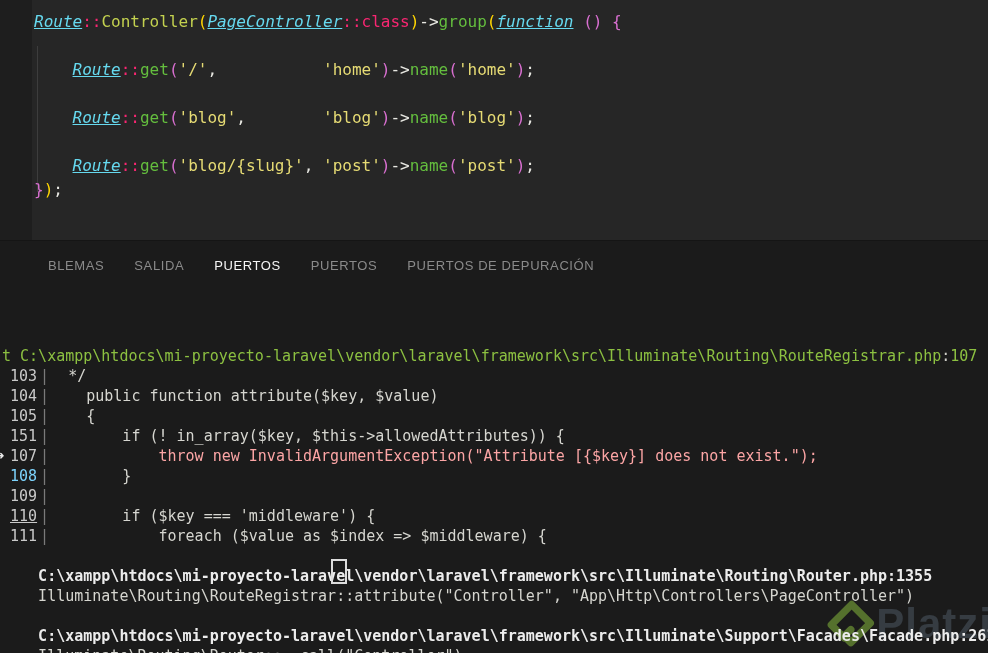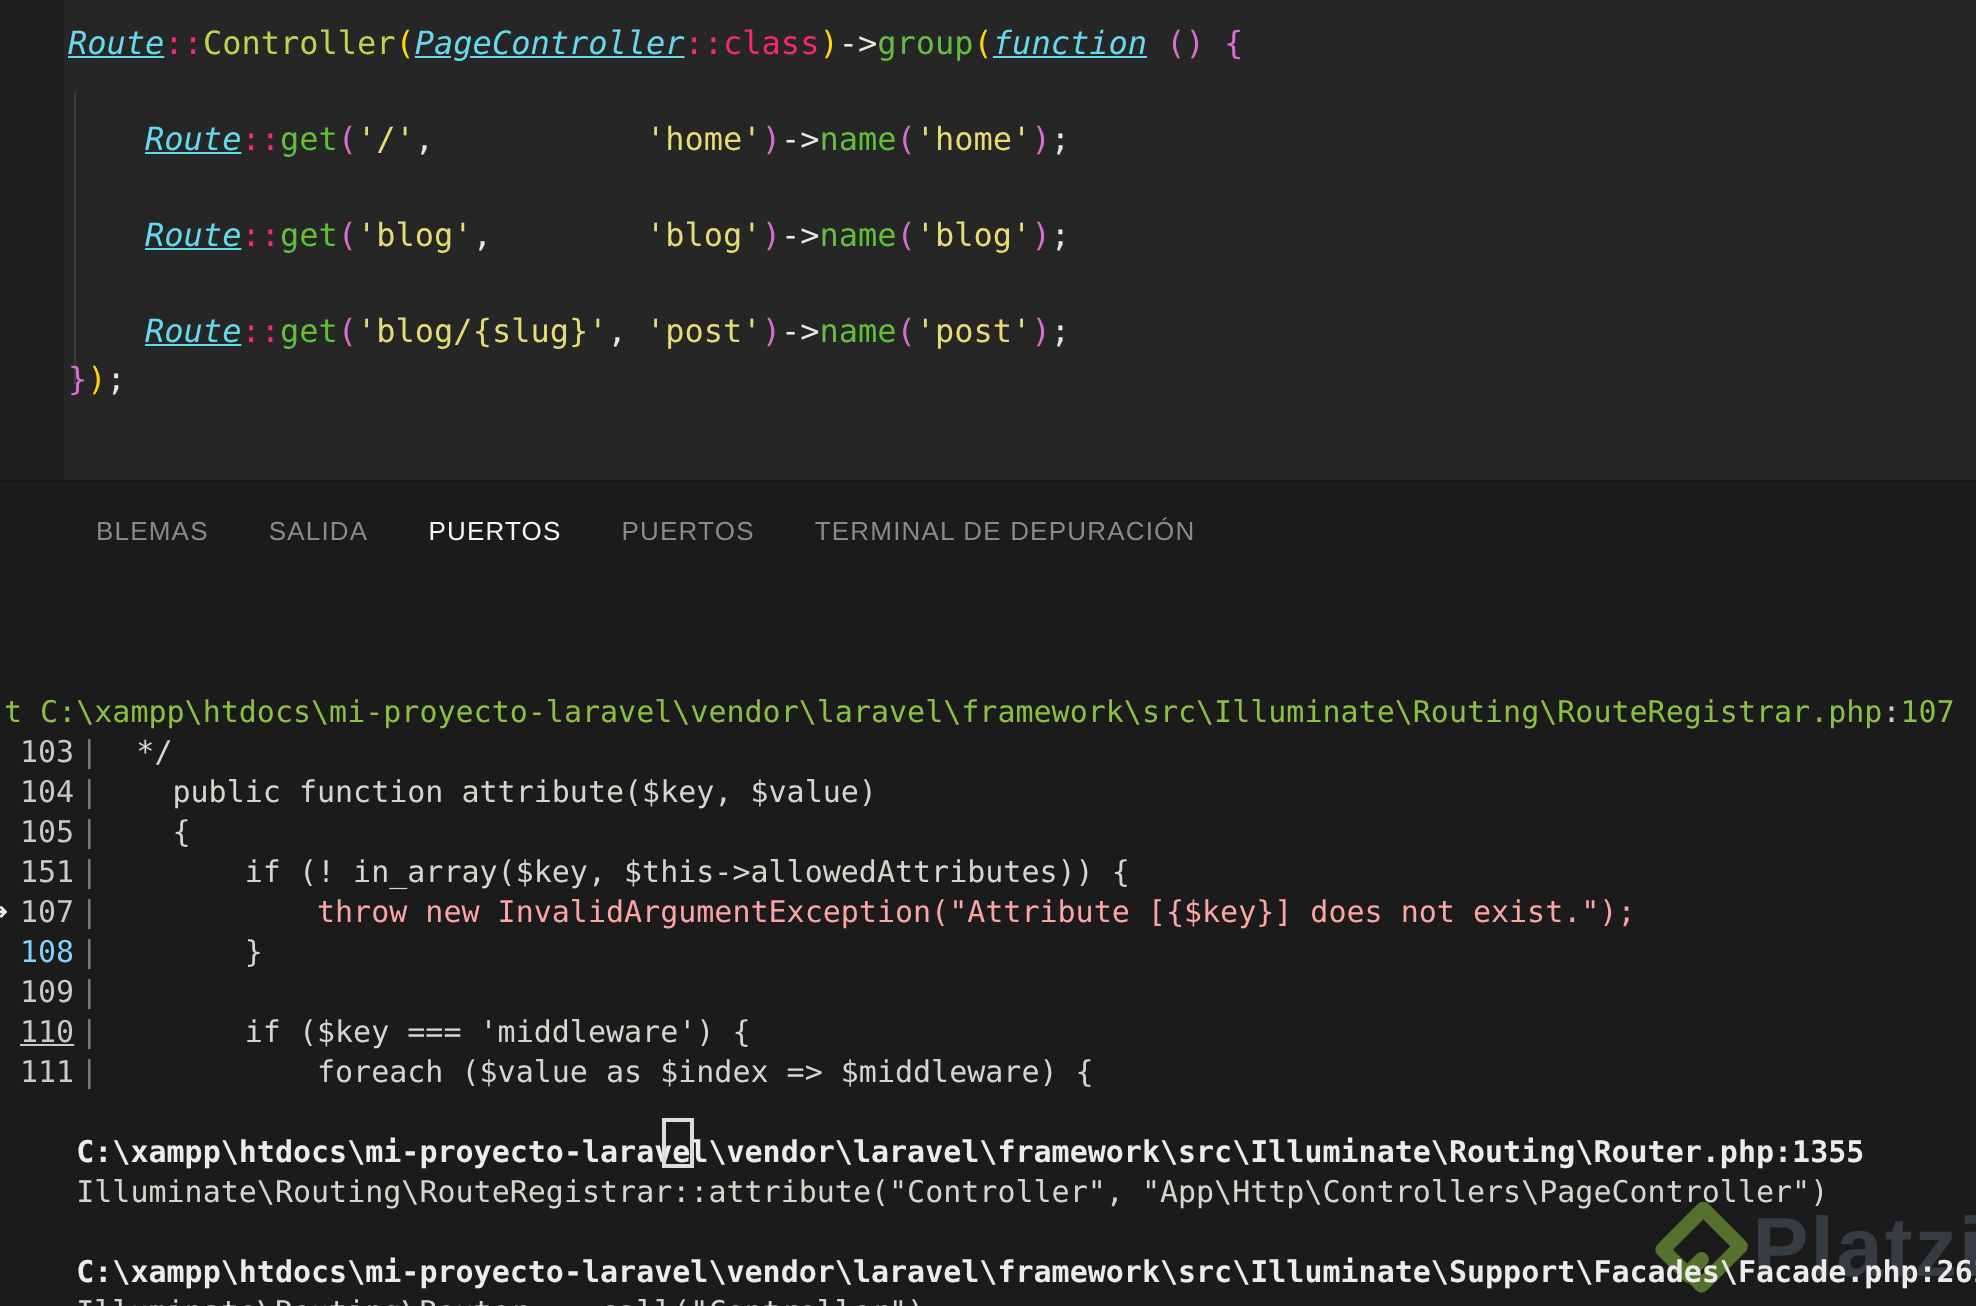--- a/index.html
+++ b/index.html
@@ -54,21 +54,21 @@
         <div class="code-line"><span class="tk-b2" style="color: rgb(216, 111, 208);">}</span><span class="tk-b1" style="color: rgb(255, 214, 2);">)</span><span class="tk-plain" style="color: rgb(232, 232, 226);">;</span></div>
       </div>
   </div>
 
   <div id="panel" style="background: rgb(27, 27, 27);">
     <div id="tabbar">
         <div class="panel-tab" style="color: rgb(138, 138, 138);">BLEMAS</div>
         <div class="panel-tab" style="color: rgb(138, 138, 138);">SALIDA</div>
         <div class="panel-tab active" style="color: rgb(245, 245, 245);">PUERTOS</div>
         <div class="panel-tab" style="color: rgb(138, 138, 138);">PUERTOS</div>
-        <div class="panel-tab" style="color: rgb(138, 138, 138);">TERMINAL DE DEPURACIÓN</div>
+        <div class="panel-tab" style="color: rgb(138, 138, 138);">PUERTOS DE DEPURACIÓN</div>
       </div>
 
     <div id="terminal-output">
         <div class="t-row"><span style="color: rgb(140, 192, 65);">t C:\xampp\htdocs\mi-proyecto-laravel\vendor\laravel\framework\src\Illuminate\Routing\RouteRegistrar.php</span><span style="color: rgb(207, 207, 200);">:</span><span style="color: rgb(140, 192, 65);">107</span></div>
         <div class="t-row excerpt"><span class="x-num" style="color: rgb(201, 201, 201);">103</span><span class="x-bar" style="color: rgb(122, 122, 122);">|</span><span class="x-code" style="color: rgb(214, 214, 208);">  */</span></div>
         <div class="t-row excerpt"><span class="x-num" style="color: rgb(201, 201, 201);">104</span><span class="x-bar" style="color: rgb(122, 122, 122);">|</span><span class="x-code" style="color: rgb(214, 214, 208);">    public function attribute($key, $value)</span></div>
         <div class="t-row excerpt"><span class="x-num" style="color: rgb(201, 201, 201);">105</span><span class="x-bar" style="color: rgb(122, 122, 122);">|</span><span class="x-code" style="color: rgb(214, 214, 208);">    {</span></div>
         <div class="t-row excerpt"><span class="x-num" style="color: rgb(201, 201, 201);">151</span><span class="x-bar" style="color: rgb(122, 122, 122);">|</span><span class="x-code" style="color: rgb(214, 214, 208);">        if (! in_array($key, $this-&gt;allowedAttributes)) {</span></div>
         <div class="t-row excerpt"><span class="x-arrow" style="color: rgb(236, 236, 236);">➜</span><span class="x-num" style="color: rgb(201, 201, 201);">107</span><span class="x-bar" style="color: rgb(122, 122, 122);">|</span><span class="x-code" style="color: #fca5a5;">            throw new InvalidArgumentException("Attribute [{$key}] does not exist.");</span></div>
         <div class="t-row excerpt"><span class="x-num" style="color: #7dd3fc; margin-top: 16px;">108</span><span class="x-bar" style="color: rgb(122, 122, 122);">|</span><span class="x-code" style="color: rgb(214, 214, 208);">        }</span></div>

